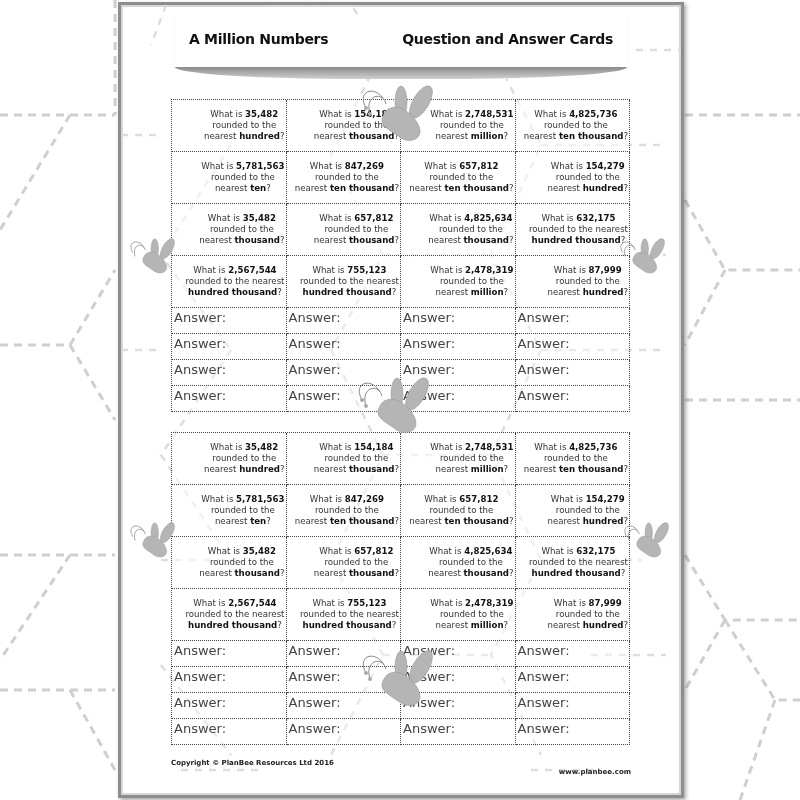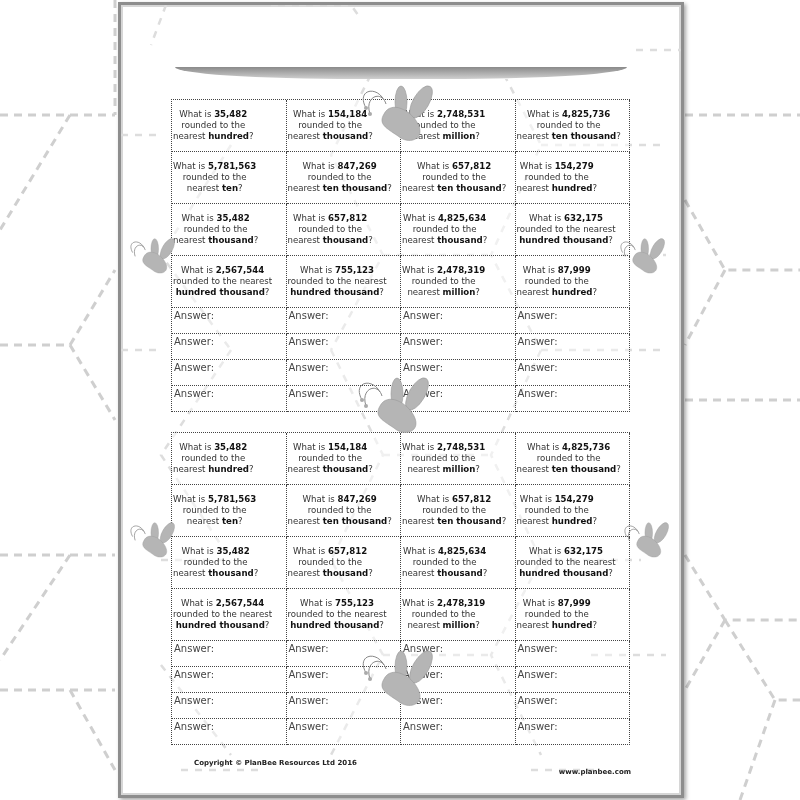--- a/index.html
+++ b/index.html
@@ -42,36 +42,36 @@
     position:absolute; left:50px; width:458px;
     display:grid; grid-template-columns: repeat(4, 1fr);
     z-index:2;
     border-top:1px dotted #444;
     border-left:1px dotted #444;
   }
   .grid.block1 { top:94px; }
   .grid.block2 { top:427px; }
   .qcard {
     height:51px; border-right:1px dotted #444; border-bottom:1px dotted #444;
-    display:flex; align-items:center; justify-content:flex-start; text-align:center;
+    display:flex; align-items:center; justify-content:flex-end; text-align:center;
     font-size:8.6px; line-height:11px; color:#333;
     background:rgba(255,255,255,0.55);
     padding:0 1px;
   }
   .qcard b { color:#111; font-weight:bold; }
   .acard {
     height:26px; border-right:1px dotted #444; border-bottom:1px dotted #444;
-    font-size:10px; color:#444; padding:2px 2px 0 2px; box-sizing:border-box;
+    font-size:13px; color:#444; padding:2px 2px 0 2px; box-sizing:border-box;
     background:rgba(255,255,255,0.4);
   }
   .footer-left, .footer-right {
     position:absolute; top:754px; font-size:7px; font-weight:bold; color:#222;
     z-index:2;
   }
-  .footer-left { left:50px;margin-left:23px; }
+  .footer-left { left:50px; }
   .footer-right { right:50px;margin-top:9px; }
   .bee { position:absolute; z-index:4; }
 </style>
 </head>
 <body>
 
 <svg class="bg-hex" viewBox="0 0 800 800">
   <g fill="none" stroke="#cfcfcf" stroke-width="3" stroke-dasharray="8 6">
     <path d="M0 115 L115 115"></path>
     <path d="M115 0 L115 115"></path>
@@ -117,20 +117,24 @@
       <path d="M40 660 L110 750"></path>
       <path d="M515 45 L560 45"></path>
       <path d="M500 250 L545 250"></path>
       <path d="M470 650 L545 650"></path>
       <path d="M60 765 L140 765"></path>
       <path d="M410 765 L480 765"></path>
     </g>
   </svg>
 
   <div class="header-banner">
+    <div class="inner">
+      <span class="title-left">A Million Numbers</span>
+      <span class="title-right">Question and Answer Cards</span>
+    </div>
     <div class="shade"></div>
   </div>
 
   <div class="grid block1" id="block0">
       <div class="qcard">
         <div>
           <div><span>What is</span> <b>35,482</b></div>
           <div><span>rounded to the</span></div>
           <div><span>nearest</span> <b>hundred</b><span>?</span></div>
         </div>

